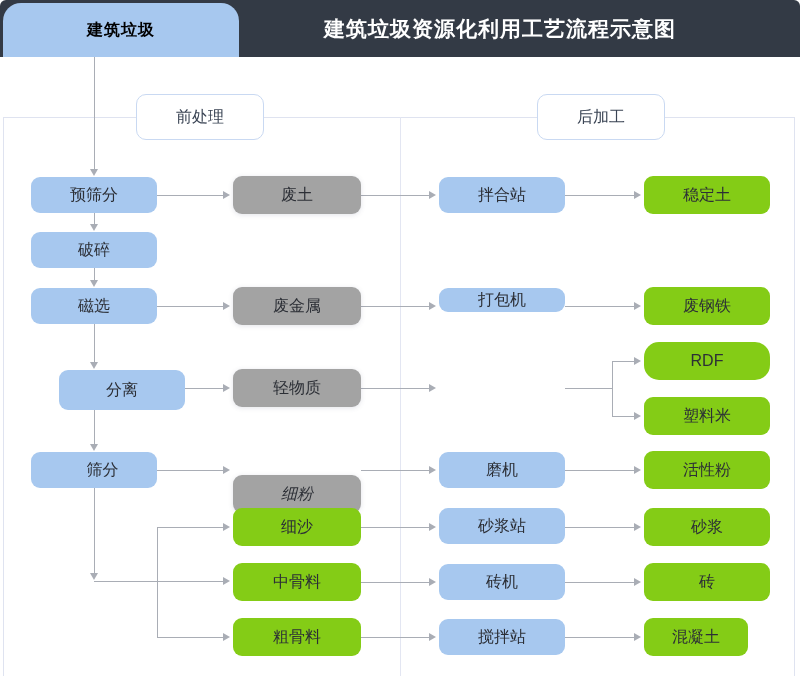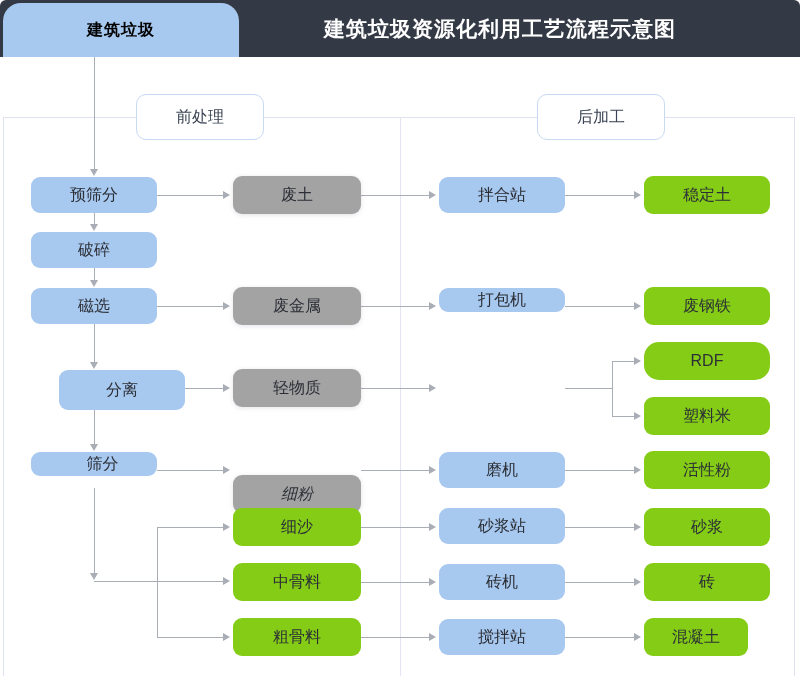--- a/index.html
+++ b/index.html
@@ -241,21 +241,21 @@
 
   <div class="conn h" style="left:361px; top:637px; width:68px;"></div>
   <div class="arrow right" style="left:429px; top:633px;"></div>
   <div class="conn h" style="left:565px; top:637px; width:69px;"></div>
   <div class="arrow right" style="left:634px; top:633px;"></div>
 
   <div class="node blue" style="left:31px;  top:177px; width:126px; height:36px;">预筛分</div>
   <div class="node blue" style="left:31px;  top:232px; width:126px; height:36px;">破碎</div>
   <div class="node blue" style="left:31px;  top:288px; width:126px; height:36px;">磁选</div>
   <div class="node blue" style="left:31px;  top:370px; width:126px; height:40px;margin-left:28px;">分离</div>
-  <div class="node blue" style="left:31px;  top:452px; width:126px; height:24px;padding-left:17px;">筛分</div>
+  <div class="node blue" style="left:31px;  top:452px; width:126px; height:36px;padding-left:17px;">筛分</div>
 
   <div class="node white" style="left:233px; top:176px; width:128px; height:38px;">废土</div>
   <div class="node white" style="left:233px; top:287px; width:128px; height:38px;">废金属</div>
   <div class="node white" style="left:233px; top:369px; width:128px; height:38px;">轻物质</div>
   <div class="node white" style="left:233px; top:475px; width:128px; height:38px;font-style:italic;">细粉</div>
   <div class="node yellow" style="left:233px; top:508px; width:128px; height:38px;">细沙</div>
   <div class="node yellow" style="left:233px; top:563px; width:128px; height:38px;">中骨料</div>
   <div class="node yellow" style="left:233px; top:618px; width:128px; height:38px;">粗骨料</div>
 
   <div class="node blue" style="left:439px; top:177px; width:126px; height:36px;">拌合站</div>

